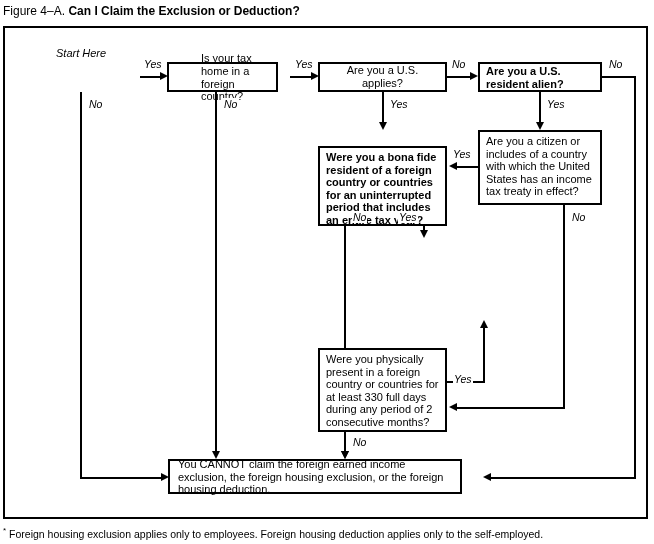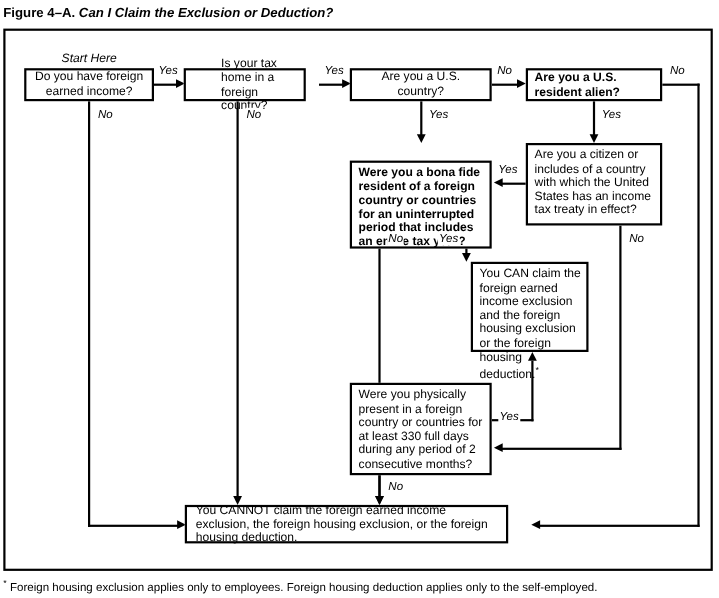--- a/index.html
+++ b/index.html
@@ -11,22 +11,22 @@
     overflow:hidden;
     position:relative;
   }
   #root{position:relative;width:654px;height:544px;}
 
   
   .caption{
     position:absolute;left:3px;top:4px;
     font-size:12px;letter-spacing:0;white-space:nowrap;
   }
-  .caption .fig{font-weight:bold;}
-  .caption .ttl{font-weight:bold;font-style:italic;}
+  .caption .fig{font-weight:normal;}
+  .caption .ttl{font-weight:bold;}
 
   
   .frame{
     position:absolute;left:3px;top:26px;
     width:645px;height:493px;
     border:2px solid #000;
     box-sizing:border-box;
     background:#fff;
   }
 
@@ -95,47 +95,41 @@
     <span class="fig">Figure 4–A.</span>
     <span class="ttl">Can I Claim the Exclusion or Deduction?</span>
   </div>
 
   <div class="frame"></div>
 
   <div class="canvas">
 
     <div class="lbl startlbl" style="left:55px;top:47px;">Start Here</div>
 
-    <div class="box center" style="left:22px;top:62px;width:118px;height:30px;">
-      <span>Do you have foreign earned income?</span>
-    </div>
 
     <div class="box vcenter" style="left:167px;top:62px;width:111px;height:30px;padding-left:32px;">
       <span>Is your tax home in a foreign country?</span>
     </div>
 
     <div class="box center" style="left:318px;top:62px;width:129px;height:30px;">
-      <span>Are you a U.S. country?</span>
+      <span>Are you a U.S. applies?</span>
     </div>
 
     <div class="box vcenter" style="left:478px;top:62px;width:124px;height:30px;font-weight:bold;">
       <span>Are you a U.S. resident alien?</span>
     </div>
 
     <div class="box" style="left:318px;top:146px;width:129px;height:80px;font-weight:bold;">
       <span>Were you a bona fide resident of a foreign country or countries for an uninterrupted period that includes an entire tax year?</span>
     </div>
 
     <div class="box" style="left:478px;top:130px;width:124px;height:75px;">
       <span>Are you a citizen or includes of a country with which the United States has an income tax treaty in effect?</span>
     </div>
 
-    <div class="box" style="left:428px;top:238px;width:107px;height:82px;">
-      <span>You CAN claim the foreign earned income exclusion and the foreign housing exclusion or the foreign housing deduction.</span><span class="sup">*</span>
-    </div>
 
     <div class="box" style="left:318px;top:348px;width:129px;height:84px;">
       <span>Were you physically present in a foreign country or countries for at least 330 full days during any period of 2 consecutive months?</span>
     </div>
 
     <div class="box vcenter" style="left:168px;top:459px;width:294px;height:35px;padding-left:8px;">
       <span>You CANNOT claim the foreign earned income exclusion, the foreign housing exclusion, or the foreign housing deduction.</span>
     </div>
 
     <div class="h" style="left:140px;top:76px;width:22px;"></div>

